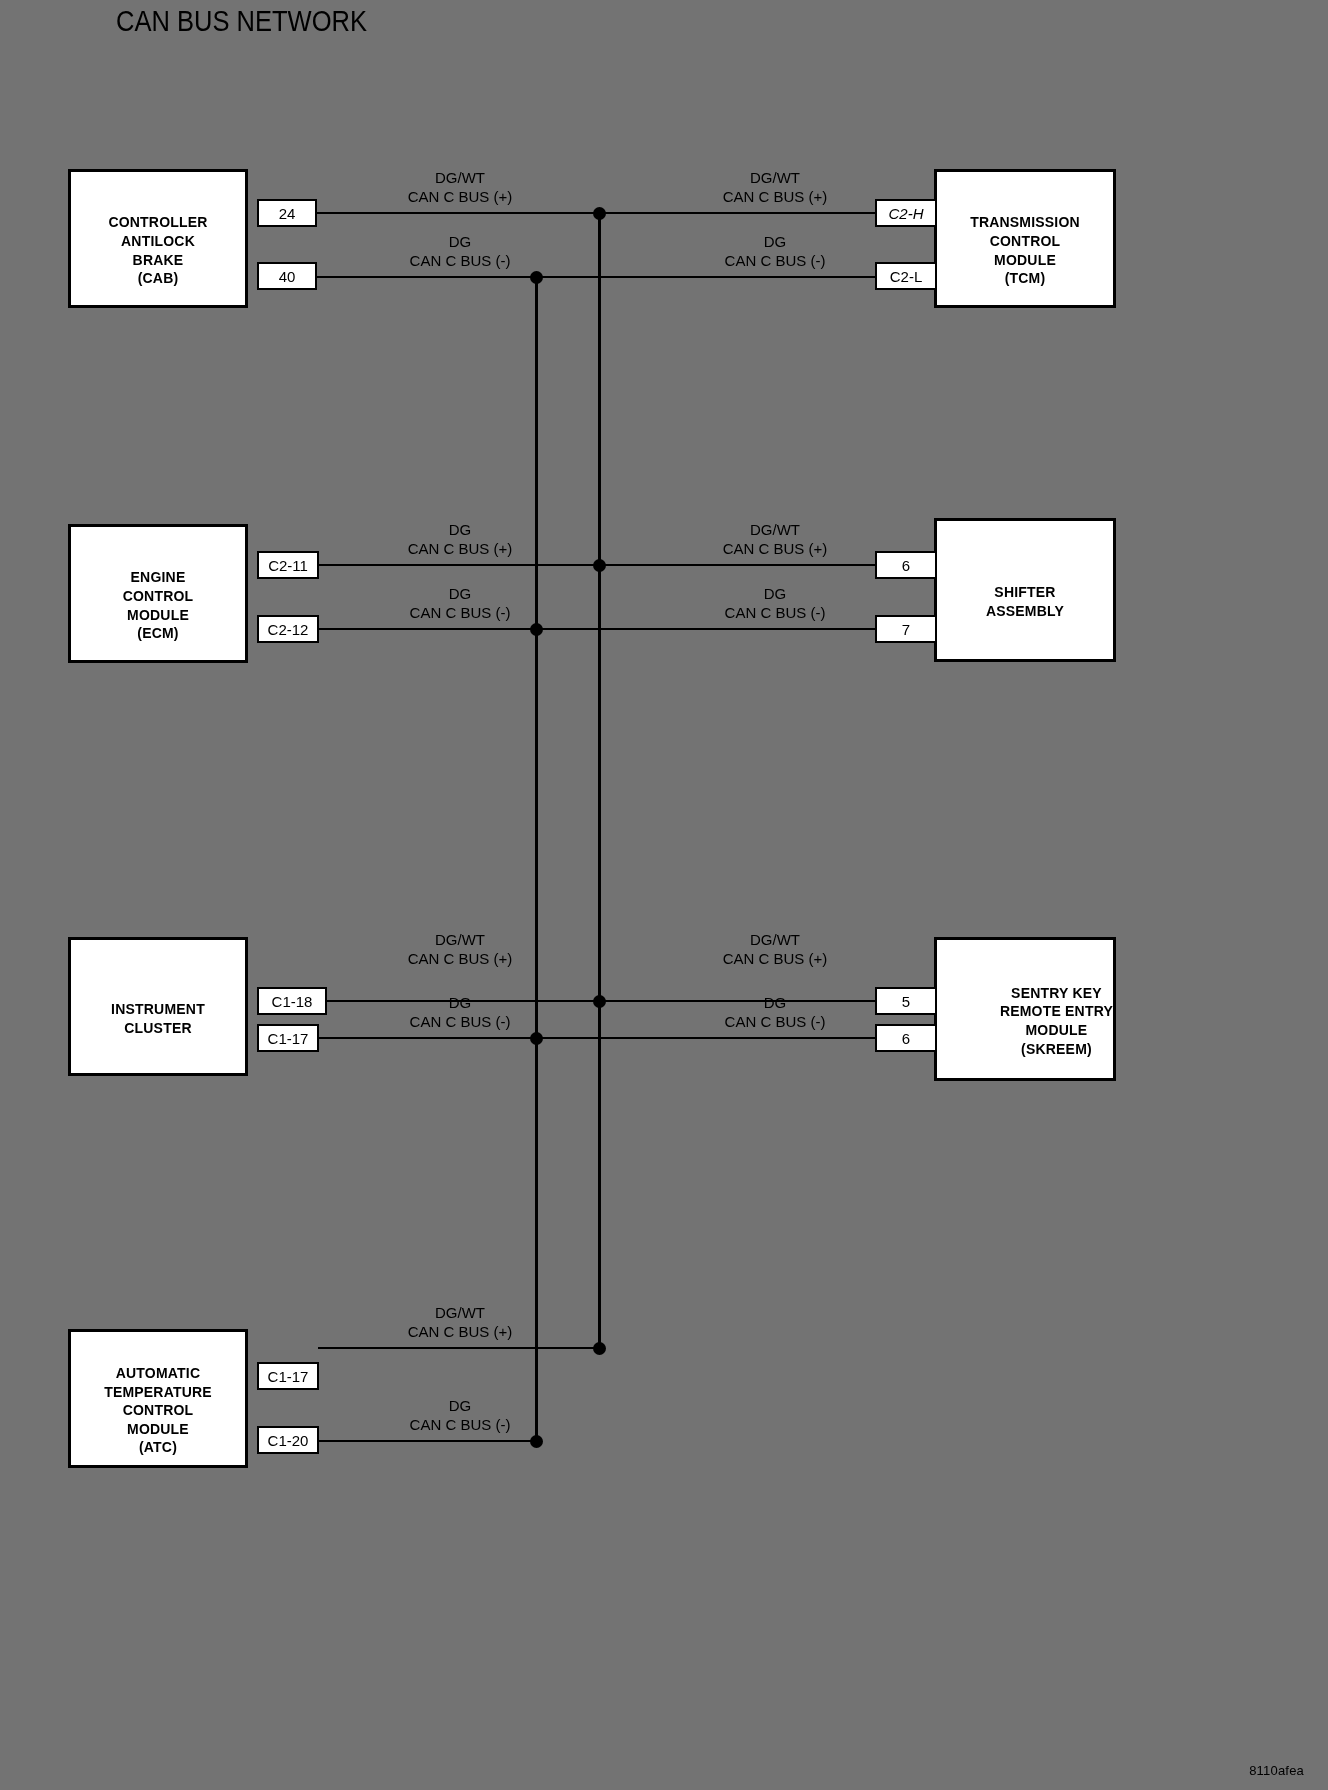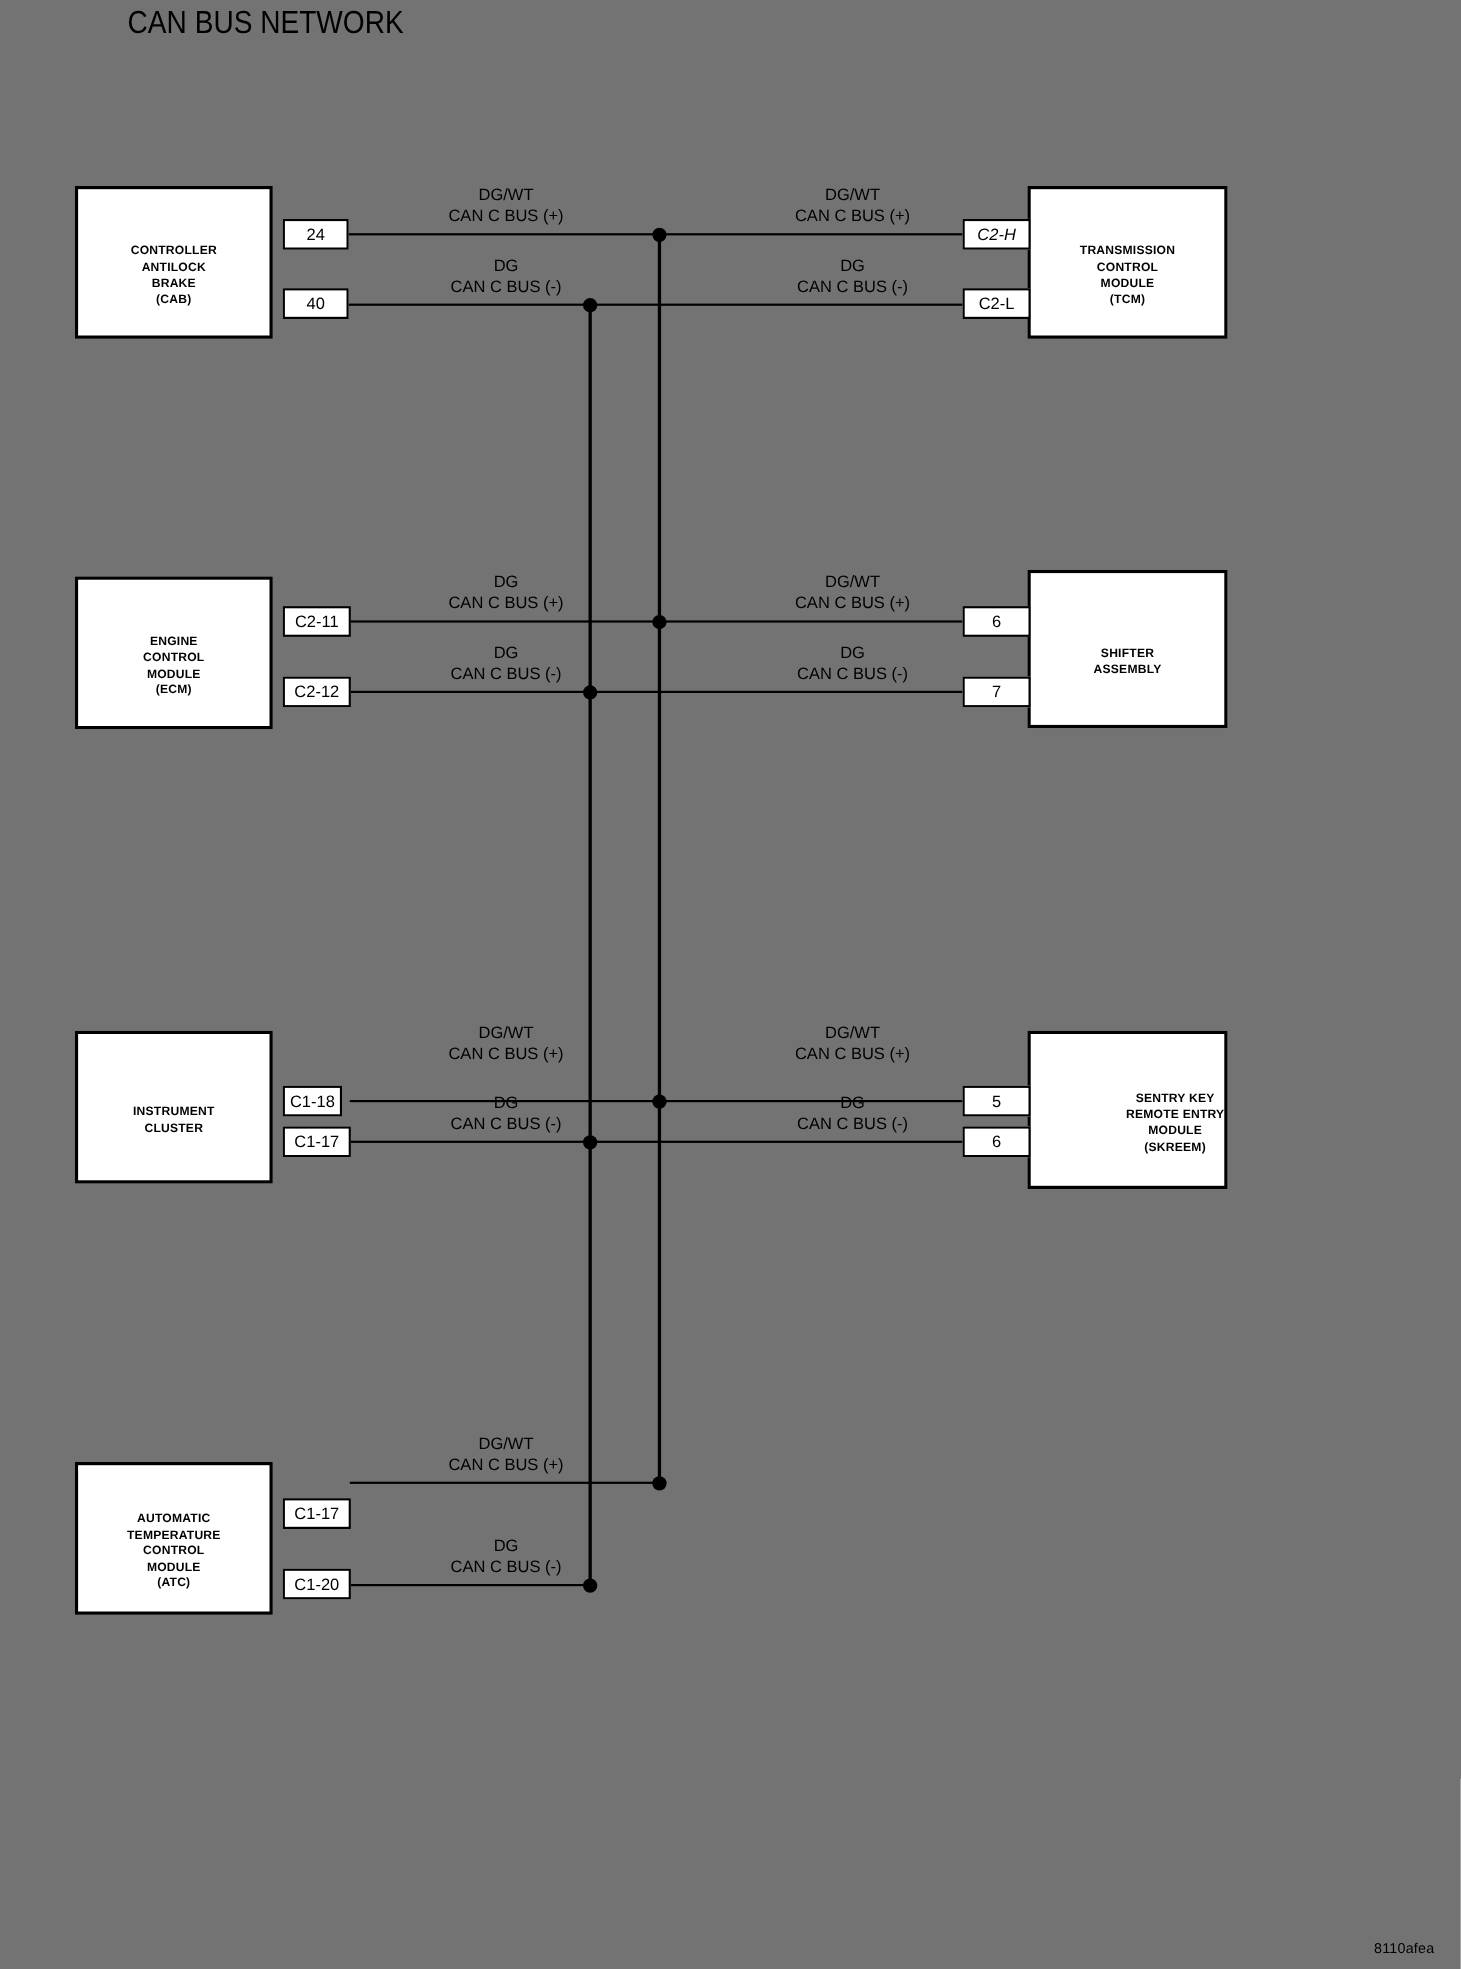--- a/index.html
+++ b/index.html
@@ -39,21 +39,21 @@
     box-sizing: border-box;
     border: 3px solid #000;
     background: #fff;
     display: flex;
     align-items: center;
     justify-content: center;
     text-align: center;
     z-index: 5;
   }
   .module-label {
-    font-size: 11px;
+    font-size: 14px;
     font-weight: bold;
     line-height: 1.33;
     letter-spacing: 0.2px;
     white-space: pre-line;
     margin-top: 24px;
   }
 
   
   .pin {
     position: absolute;
@@ -216,21 +216,21 @@
   </div>
 
   <div class="dot" style="left:593px; top:559px;"></div>
   <div class="dot" style="left:530px; top:623px;"></div>
 
   <div class="module" style="left:68px; top:937px; width:180px; height:139px;">
     <div class="module-label">INSTRUMENT
 CLUSTER</div>
   </div>
 
-  <div class="pin" style="left:257px; top:987px; width:54px; height:28px;">
+  <div class="pin" style="left:257px; top:987px; width:70px; height:28px;">
     <span>C1-18</span>
   </div>
   <div class="pin" style="left:257px; top:1024px; width:62px; height:28px;">
     <span>C1-17</span>
   </div>
 
   <div class="wire-h" style="left:318px; top:1000px; width:284px;"></div>
   <div class="wire-h" style="left:318px; top:1037px; width:220px;"></div>
 
   <div class="wire-label" style="left:345px; top:930px; width:230px;">DG/WT

